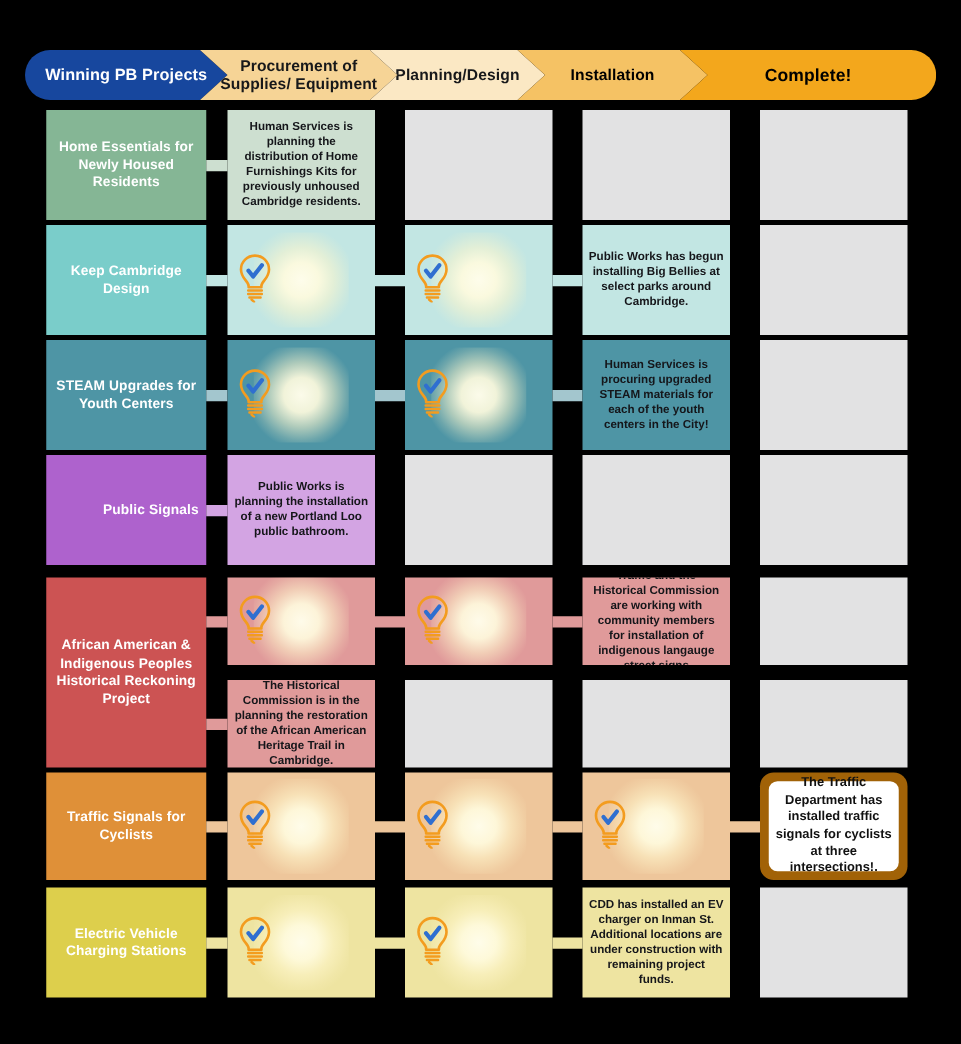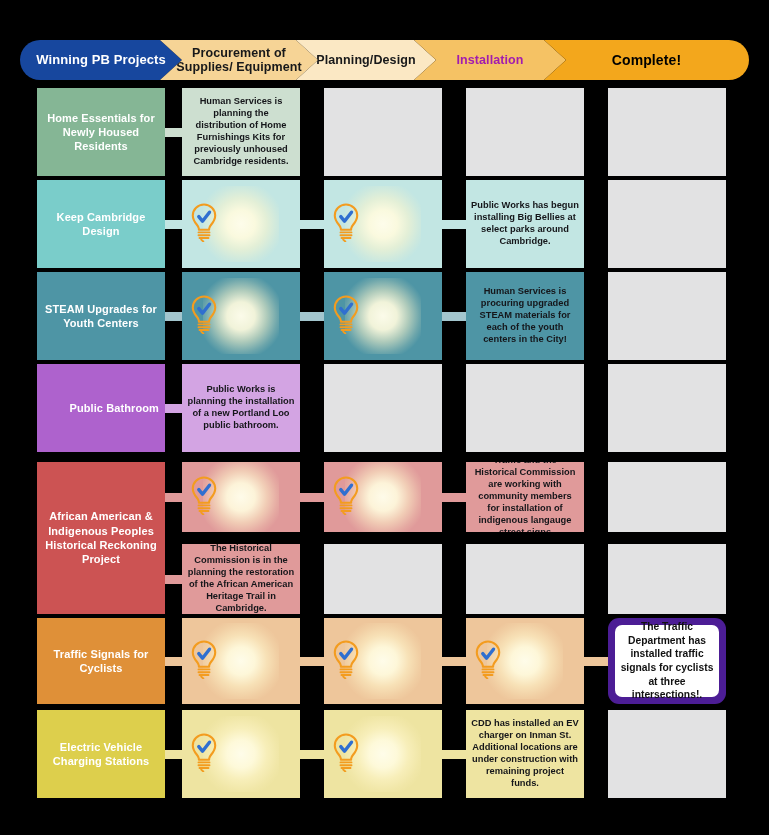--- a/index.html
+++ b/index.html
@@ -30,21 +30,21 @@
     padding: 0 6px;
   }
   .hdr-seg .hdr-label { position: relative; z-index: 3; }
   
   #seg0 { width: 162px; background:#17479e; color:#ffffff;
           clip-path: polygon(0 0, calc(100% - 22px) 0, 100% 50%, calc(100% - 22px) 100%, 0 100%); }
   #seg1 { width: 140px; margin-left:-22px; background:#fbe8c4; color:#17181a;
           clip-path: polygon(0 0, calc(100% - 22px) 0, 100% 50%, calc(100% - 22px) 100%, 0 100%, 22px 50%); }
   #seg2 { width: 158px; margin-left:-22px; background:#f6d496; color:#17181a;
           clip-path: polygon(0 0, calc(100% - 22px) 0, 100% 50%, calc(100% - 22px) 100%, 0 100%, 22px 50%); }
-  #seg3 { width: 152px; margin-left:-22px; background:#f5c264; color:#a21caf;
+  #seg3 { width: 152px; margin-left:-22px; background:#f5c264; color:#000000;
           clip-path: polygon(0 0, calc(100% - 22px) 0, 100% 50%, calc(100% - 22px) 100%, 0 100%, 22px 50%); }
   #seg4 { flex:1 1 auto; margin-left:-22px; background:#f3a71c; color:#000000;
           clip-path: polygon(0 0, 100% 0, 100% 100%, 0 100%, 22px 50%); }
   #seg4 .hdr-label { font-size: 14px; }
   #seg0 .hdr-label { font-size: 13px; }
   .cell {
     position: absolute;
     display: flex; align-items: center; 
     text-align: center;
     font-size: 9.3px;
@@ -78,21 +78,21 @@
         rgba(255,251,222,0.92) 26%,
         rgba(255,247,205,0.55) 48%,
         rgba(255,245,200,0.18) 68%,
         rgba(255,245,200,0) 80%);
     pointer-events:none;
   }
   .bulb-svg { position: relative; z-index: 2; width: 34px; height: 40px; }
 
   
   .cell.highlight {
-    background: #4c1d95;
+    background: #a16207;
     border-radius: 11px;
     padding: 7px;
   }
   .hl-inner {
     width: 100%; height: 100%;
     background: #ffffff;
     border-radius: 7px;
     display: flex; align-items: center; justify-content: center;
     text-align: center;
     font-size: 10.3px; font-weight: 700; line-height: 1.32; color:#111;
@@ -183,21 +183,21 @@
             <path d="M14.2 37.6l2.1 1.9" fill="none" stroke="#f39c1f" stroke-width="1.9" stroke-linecap="round"></path>
             <path d="M11.8 14.6l3.7 4.6 7.0-9.0" fill="none" stroke="#2f6fd0" stroke-width="3.4" stroke-linecap="round" stroke-linejoin="round"></path>
           </svg></span>
       </div>
       <div class="connector" style="left: 442px; top: 312px; width: 24px; background: rgb(163, 198, 206);"></div>
       <div class="cell" style="left: 466px; top: 272px; width: 118px; height: 88px; background: rgb(78, 149, 165);">
         <span>Human Services is procuring upgraded STEAM materials for each of the youth centers in the City!</span>
       </div>
       <div class="cell empty" style="left: 608px; top: 272px; width: 118px; height: 88px;"></div>
       <div class="label-cell" style="left: 37px; top: 364px; width: 128px; height: 88px; background: rgb(174, 98, 205);">
-        <span>Public Bathroom</span>
+        <span>Public Signals</span>
       </div>
       <div class="connector" style="left: 165px; top: 404px; width: 17px; background: rgb(211, 164, 227);"></div>
       <div class="cell" style="left: 182px; top: 364px; width: 118px; height: 88px; background: rgb(211, 164, 227);">
         <span>Public Works is planning the installation of a new Portland Loo public bathroom.</span>
       </div>
       <div class="cell empty" style="left: 324px; top: 364px; width: 118px; height: 88px;"></div>
       <div class="cell empty" style="left: 466px; top: 364px; width: 118px; height: 88px;"></div>
       <div class="cell empty" style="left: 608px; top: 364px; width: 118px; height: 88px;"></div>
       <div class="label-cell" style="left: 37px; top: 462px; width: 128px; height: 152px; background: rgb(204, 83, 83);">
         <span>African American &amp; Indigenous Peoples Historical Reckoning Project</span>

